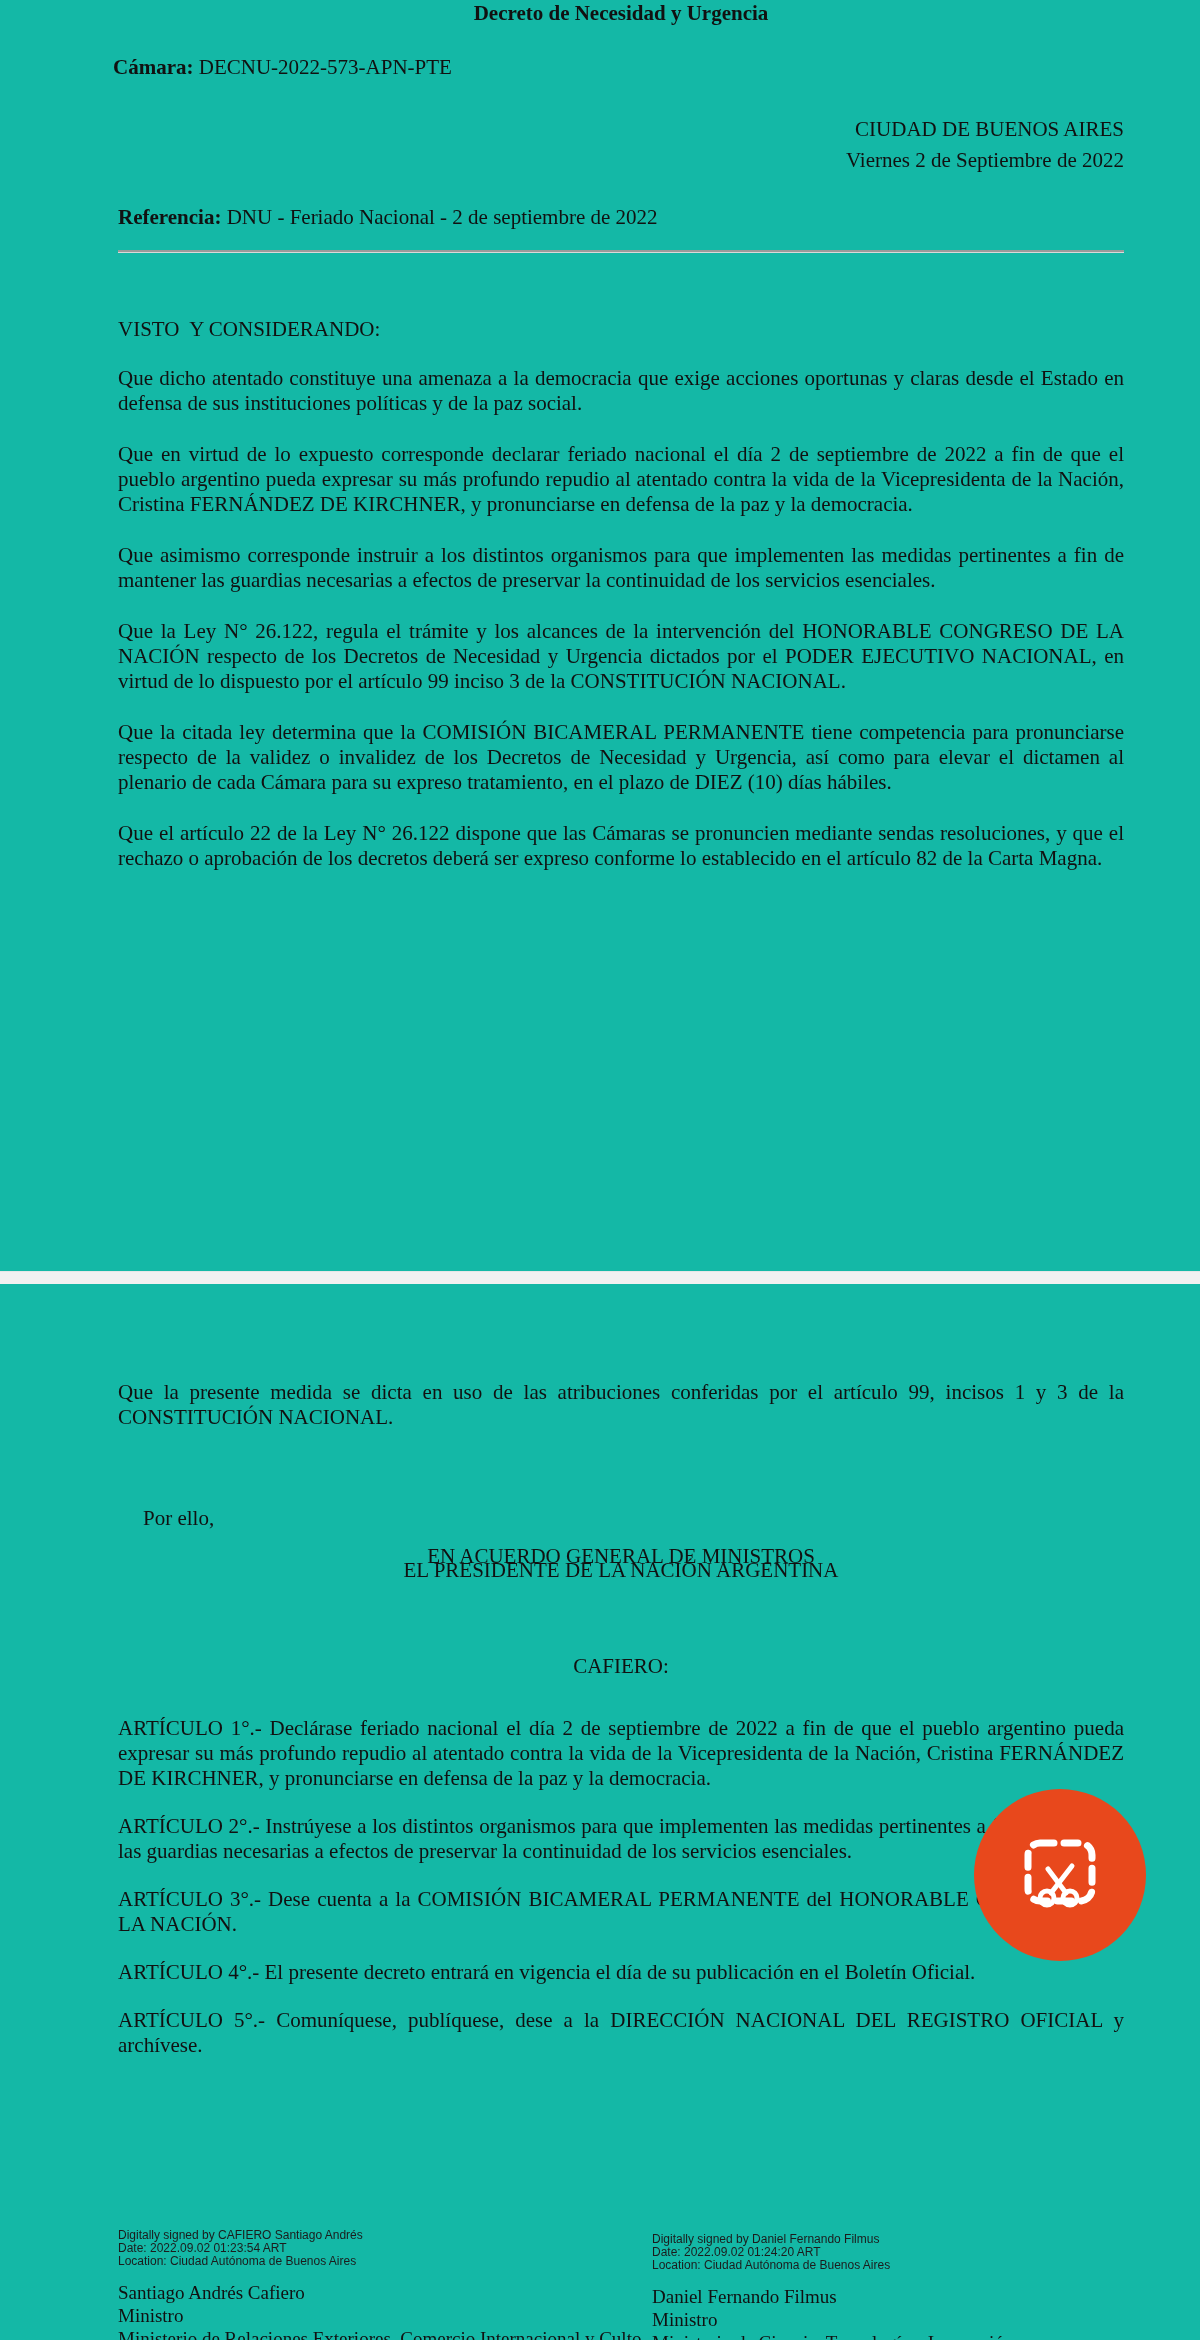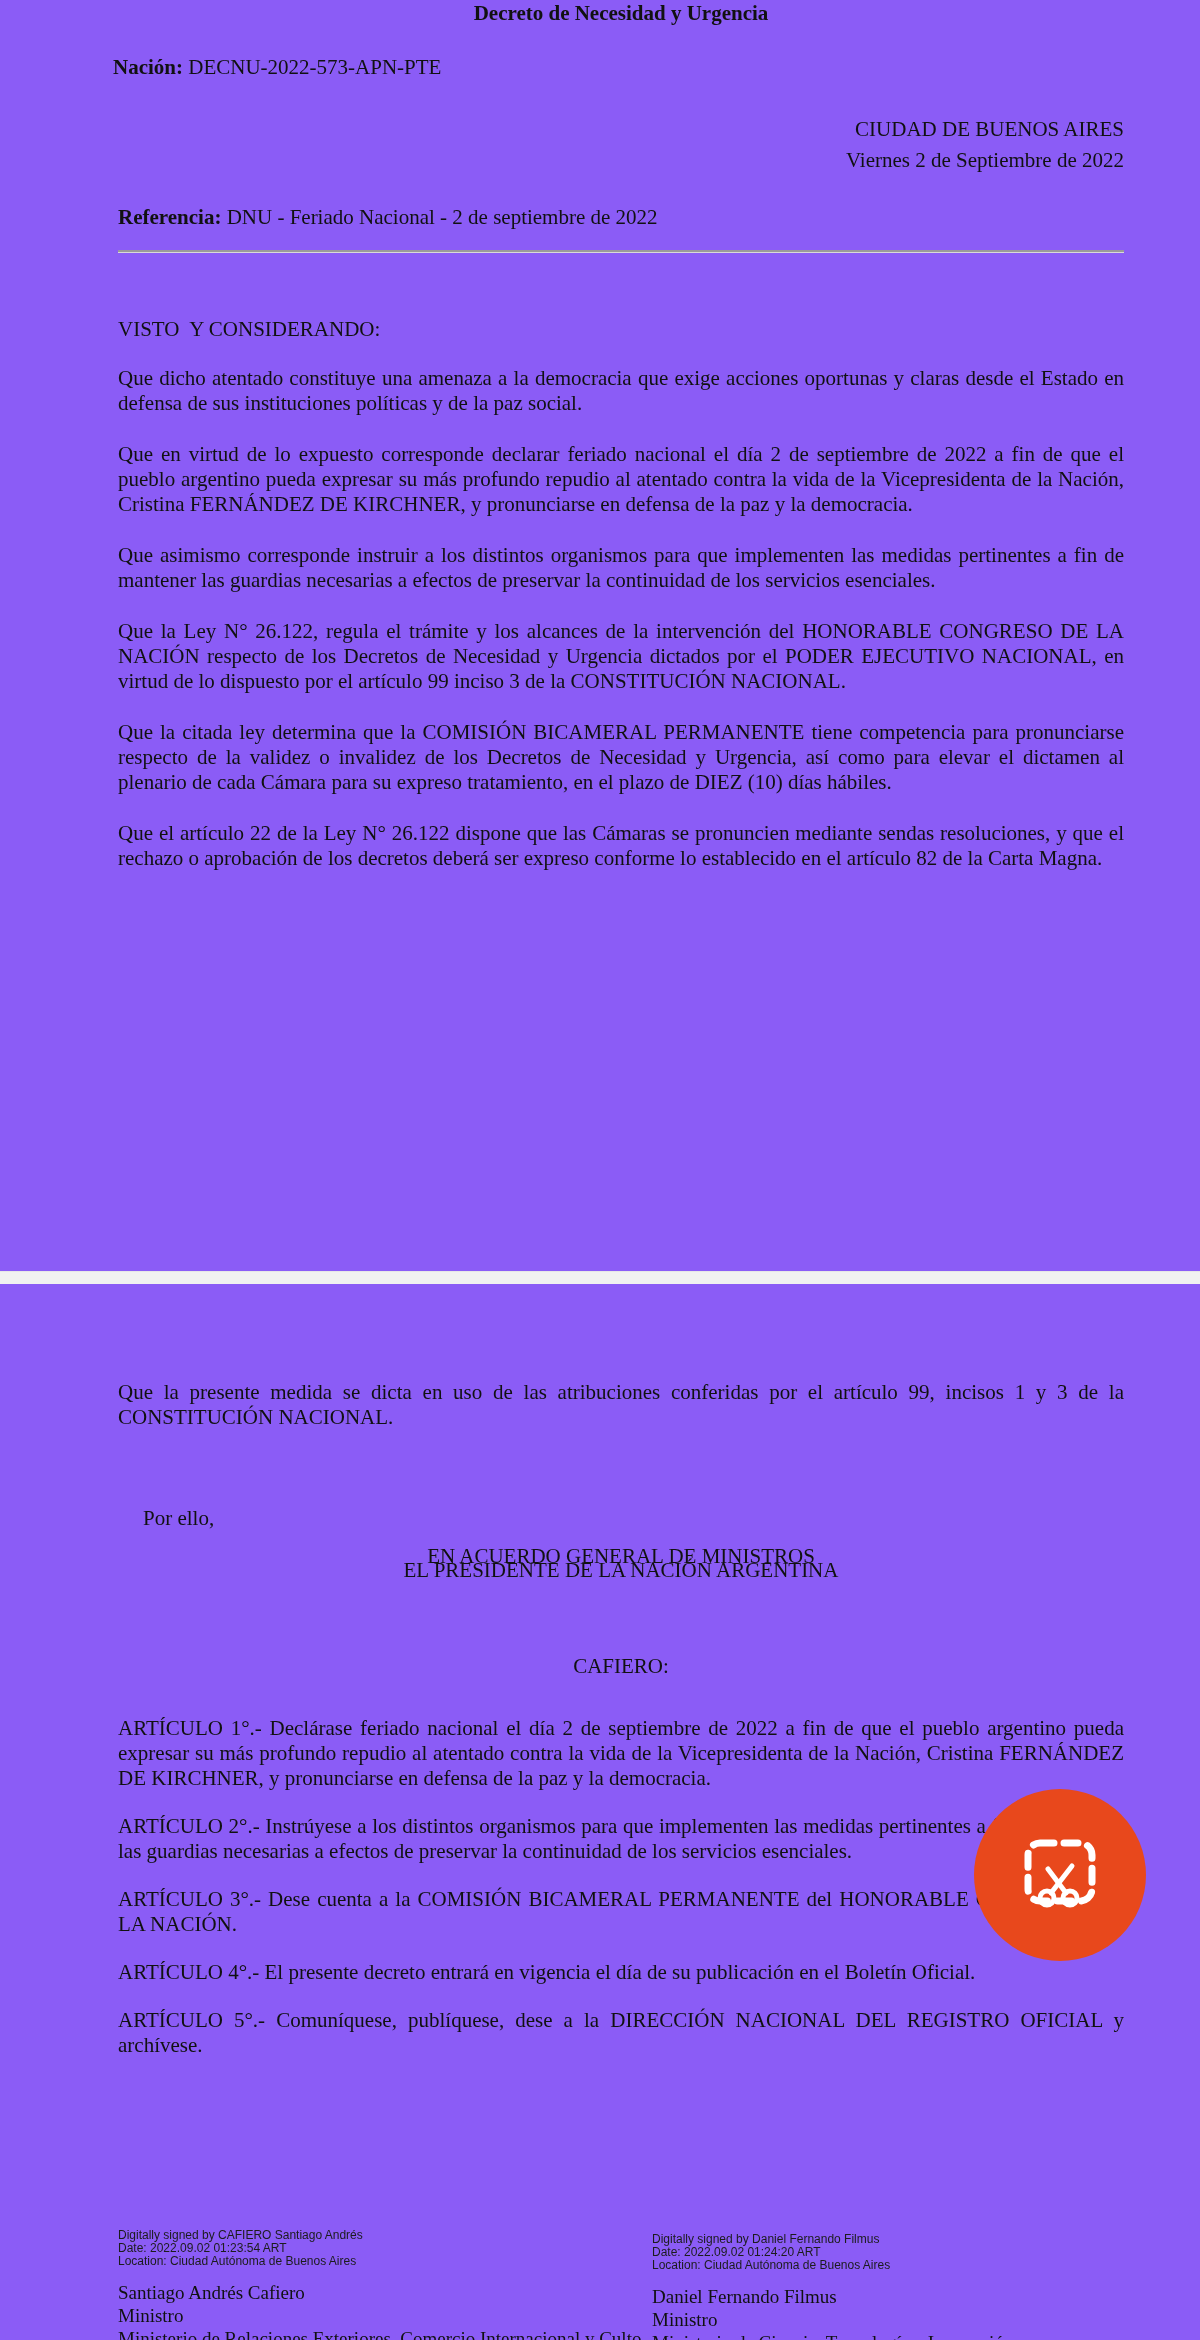--- a/index.html
+++ b/index.html
@@ -4,21 +4,21 @@
 <style>
   html, body {
     margin: 0;
     padding: 0;
     background: #ffffff;
   }
   #page {
     position: relative;
     width: 1200px;
     height: 2340px;
-    background: #8b5cf6;
+    background: #14b8a6;
     overflow: hidden;
     font-family: "Liberation Serif", "DejaVu Serif", serif;
     color: #111111;
   }
   .abs { position: absolute; }
   .serif { font-family: "Liberation Serif", "DejaVu Serif", serif; }
   .sans  { font-family: "Liberation Sans", "DejaVu Sans", sans-serif; }
 
   .doc-title {
     left: 118px; top: 1px; width: 1006px;
@@ -78,21 +78,21 @@
   }
 </style>
 </head>
 <body>
 
 <div id="page">
 
   <div class="abs doc-title">Decreto de Necesidad y Urgencia</div>
 
   <div class="abs kv-line" style="left:113px; top:55px; width:1006px;">
-    <span class="kv-label">Nación:</span>
+    <span class="kv-label">Cámara:</span>
     <span> </span>
     <span>DECNU-2022-573-APN-PTE</span>
   </div>
 
   <div class="abs header-right" style="top:117px;">CIUDAD DE BUENOS AIRES</div>
   <div class="abs header-right" style="top:148px;">Viernes 2 de Septiembre de 2022</div>
 
   <div class="abs kv-line reference-line">
     <span class="kv-label">Referencia:</span>
     <span> </span>

